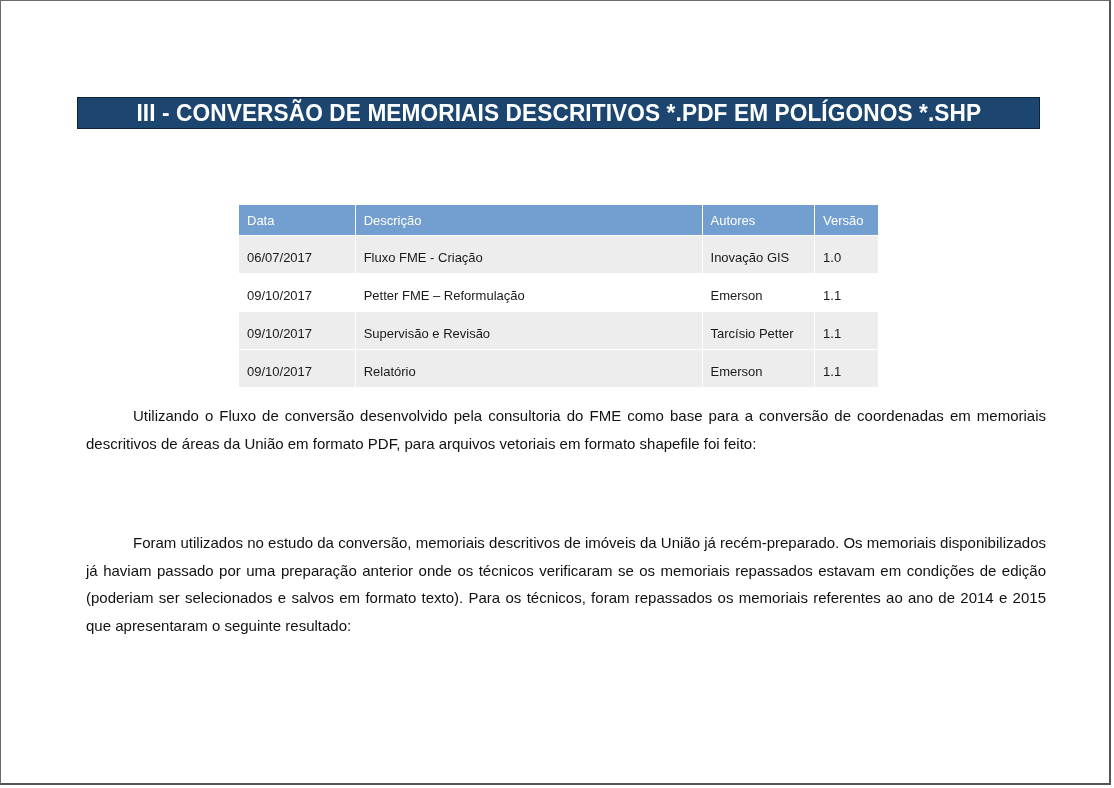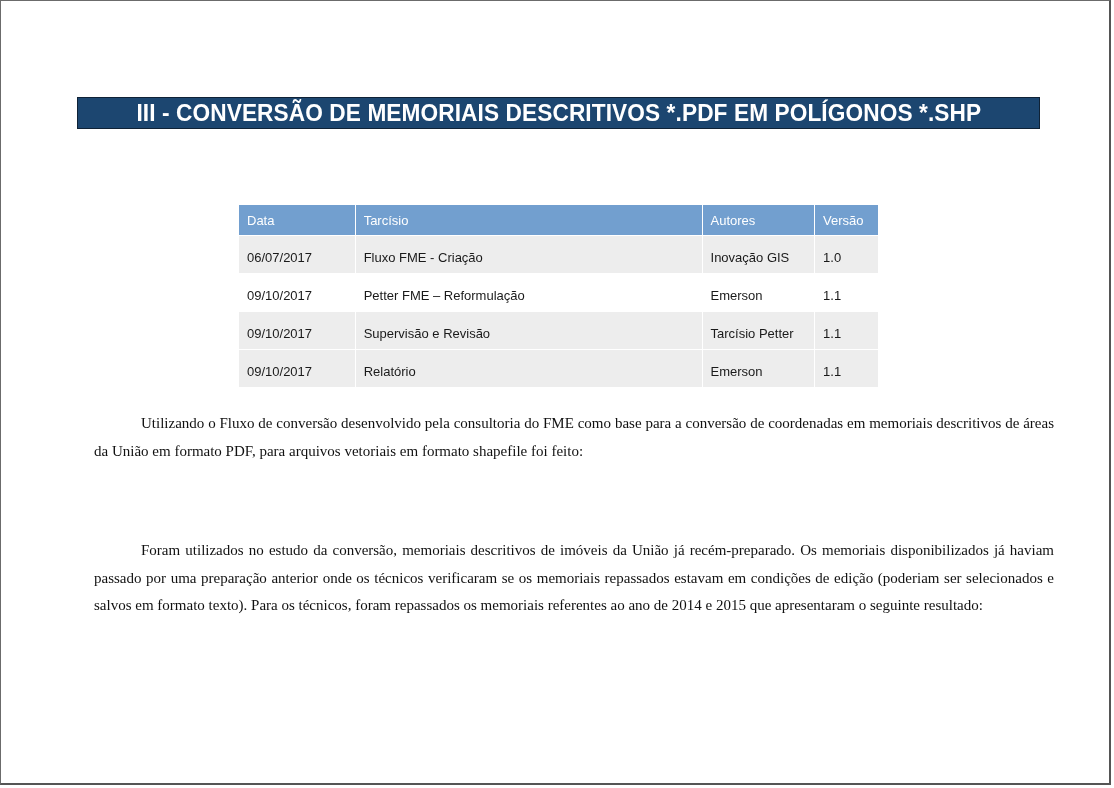--- a/index.html
+++ b/index.html
@@ -79,46 +79,46 @@
     table.revisions tr.even td { background: #ffffff; }
     .col-data { width: 108px; }
     .col-desc { width: 340px; }
     .col-aut { width: 104px; }
     .col-ver { width: 55px; }
 
     .body-text {
       position: absolute;
       left: 77px;
       width: 960px;
-      font-family: Liberation Serif, serif;
+      font-family: Liberation Sans, sans-serif;
       font-size: 15px;
       line-height: 27.5px;
       color: #111111;
       text-align: justify;
       text-indent: 47px;
-      margin: 16px;
+      margin: 8px;
     }
     #p1 { top: 393px; }
     #p2 { top: 456px; }
     #p3 { top: 520px; }
   </style>
 </head>
 <body>
 
 <div class="page">
 
   <div class="title-bar">
     <span>III - CONVERSÃO DE MEMORIAIS DESCRITIVOS *.PDF EM POLÍGONOS *.SHP</span>
   </div>
 
   <table class="revisions">
     <thead>
       <tr>
         <th class="col-data">Data</th>
-        <th class="col-desc">Tarcísio</th>
+        <th class="col-desc">Descrição</th>
         <th class="col-aut">Autores</th>
         <th class="col-ver">Versão</th>
       </tr>
     </thead>
     <tbody>
       <tr class="odd">
         <td>06/07/2017</td>
         <td>Fluxo FME - Criação</td>
         <td>Inovação GIS</td>
         <td>1.0</td>

